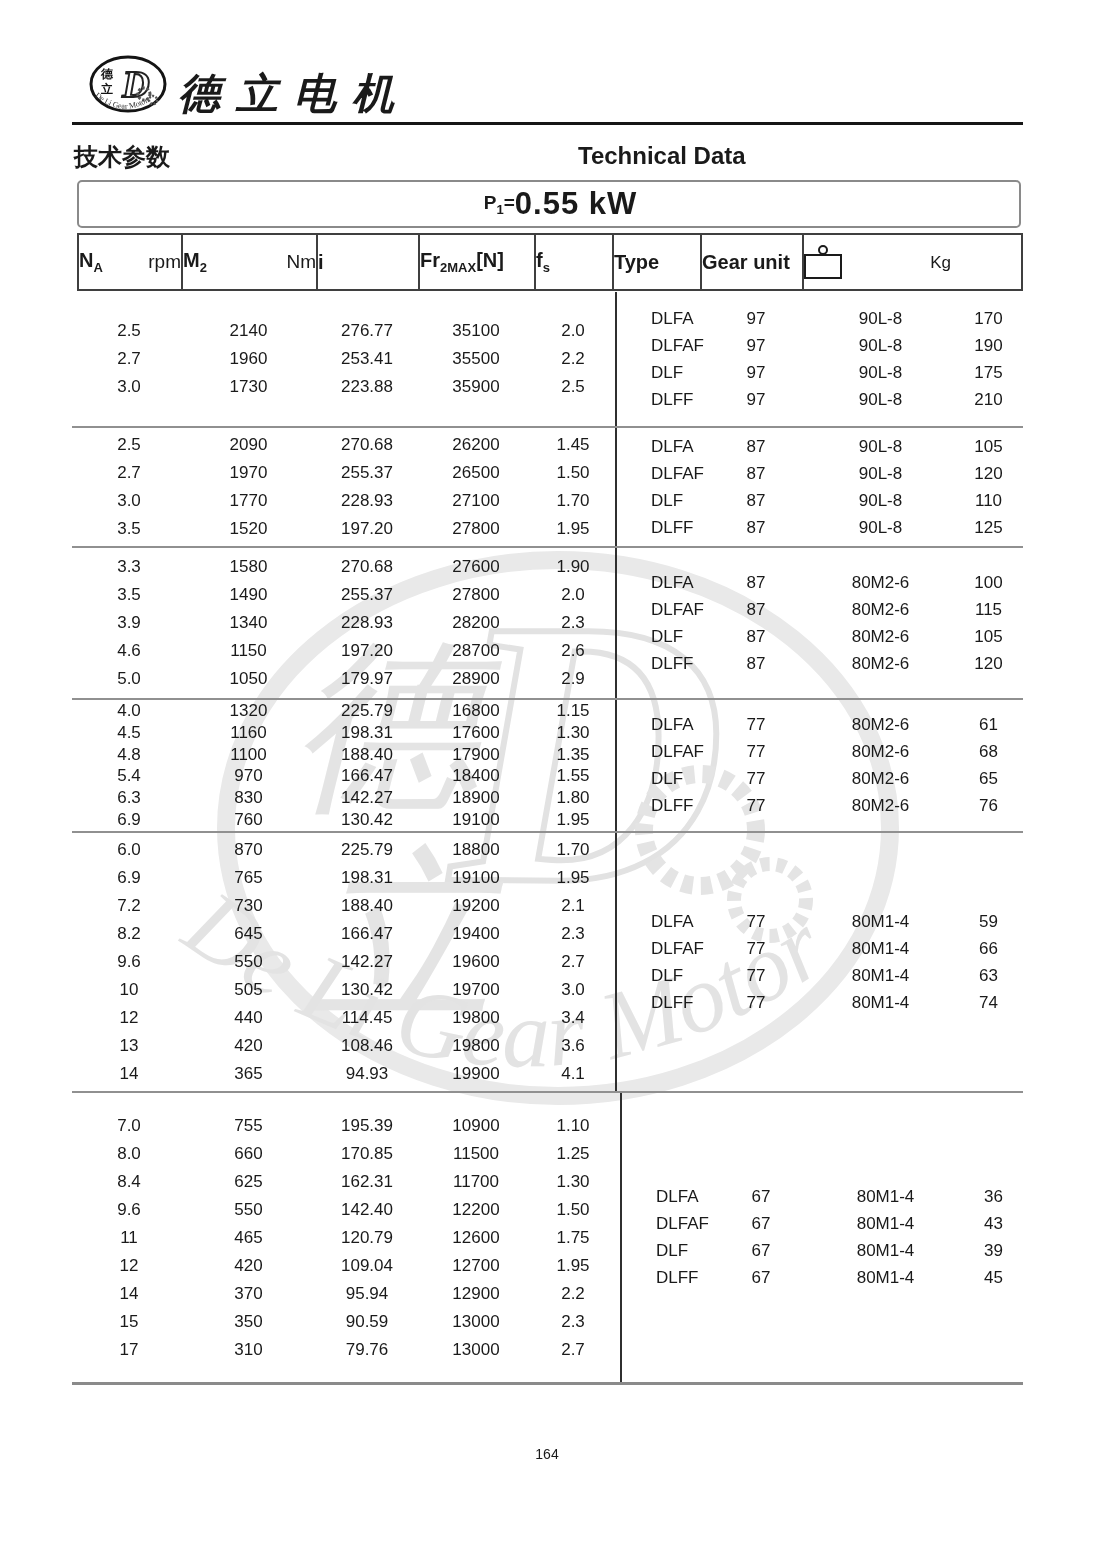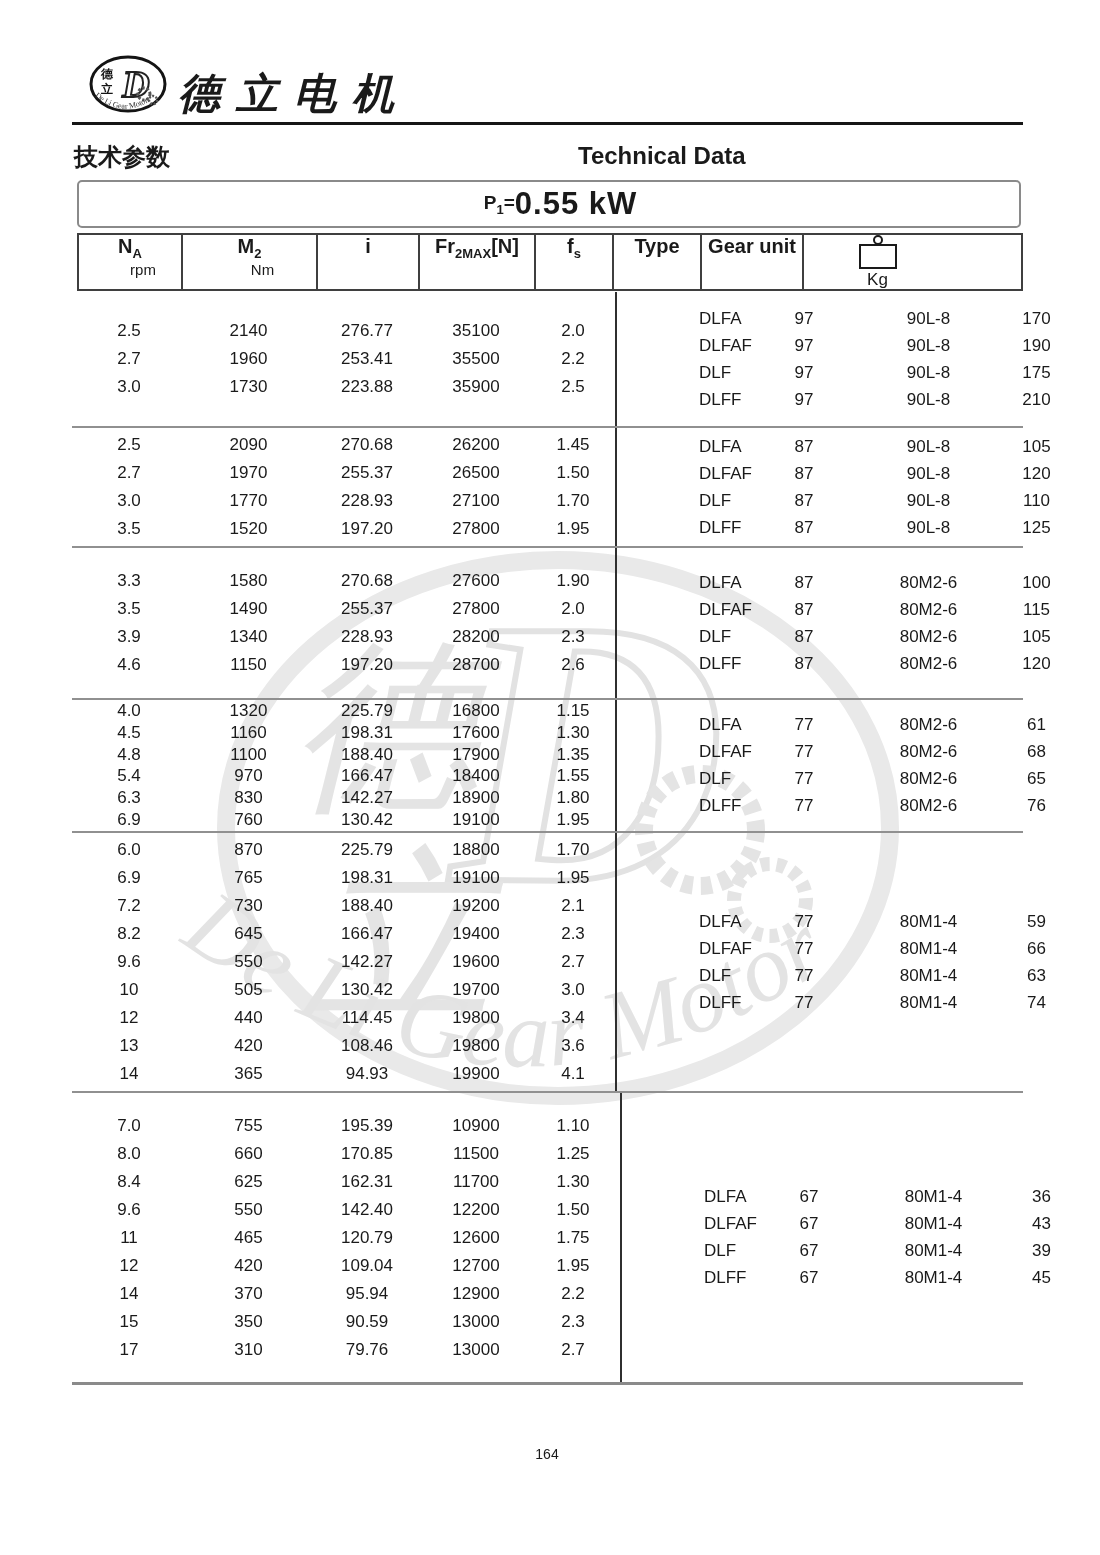--- a/index.html
+++ b/index.html
@@ -30,27 +30,27 @@
   .t-small sub{font-size:13px;font-weight:bold;}
   .t-val{font-size:31px;font-weight:bold;letter-spacing:1px;}
 
   
   .thead{
     position:absolute;left:77px;top:233px;width:946px;height:58px;box-sizing:border-box;
     border:2px solid #3f3f3f;display:grid;
     grid-template-columns:104px 135px 102px 116px 78px 88px 102px 147px 66px;
   }
   .hc{
-    border-right:2px solid #3f3f3f;display:flex;flex-direction:column;
-    align-items:center;justify-content:flex-start;line-height:1.1;box-sizing:border-box;
+    border-right:2px solid #3f3f3f;display:flex;flex-direction:row;
+    align-items:center;justify-content:space-between;line-height:1.1;box-sizing:border-box;
   }
   .hc:last-child{border-right:none;}
   .h-main{font-size:20px;font-weight:bold;}
   .h-main sub{font-size:13px;font-weight:bold;}
-  .h-unit{font-size:15px;margin-top:1px;margin-left:26px;}
+  .h-unit{font-size:19px;margin-top:1px;margin-left:26px;}
   .wicon{position:relative;width:34px;height:21px;border:2px solid #1a1a1a;margin-top:9px;background:#fff;}
   .wicon::before{
     content:"";position:absolute;left:50%;top:-11px;transform:translateX(-50%);
     width:6px;height:6px;border:2px solid #1a1a1a;border-radius:50%;background:#fff;
   }
   .kg-label{font-size:17px;margin-top:2px;}
 
   
   .tbody{position:absolute;left:72px;top:292px;width:951px;}
   .block{display:flex;box-sizing:border-box;border-bottom:2px solid #909090;}
@@ -58,21 +58,21 @@
   .blk-left{
     width:543px;box-sizing:border-box;padding-left:5px;
     display:flex;flex-direction:column;justify-content:center;
   }
   .brow{display:grid;grid-template-columns:104px 135px 102px 116px 78px;height:28px;align-items:center;}
   .bc{text-align:center;font-size:17px;}
   .blk-right{
     width:408px;box-sizing:border-box;border-left:2px solid #2f2f2f;
     display:flex;flex-direction:column;justify-content:center;
   }
-  .vrow{display:grid;grid-template-columns:88px 102px 147px 69px;height:27px;align-items:center;margin-left:48px;}
+  .vrow{display:grid;grid-template-columns:88px 102px 147px 69px;height:27px;align-items:center;}
   .vc{text-align:center;font-size:17px;}
   .vc.type{text-align:left;padding-left:34px;}
 
   
   .page-number{position:absolute;left:0;top:1446px;width:1094px;text-align:center;font-size:14px;}
 </style>
 </head>
 <body>
 
 <div class="page">
@@ -278,20 +278,27 @@
               <span class="bc">28200</span>
               <span class="bc">2.3</span>
             </div>
             <div class="brow">
               <span class="bc">4.6</span>
               <span class="bc">1150</span>
               <span class="bc">197.20</span>
               <span class="bc">28700</span>
               <span class="bc">2.6</span>
             </div>
+            <div class="brow">
+              <span class="bc">5.0</span>
+              <span class="bc">1050</span>
+              <span class="bc">179.97</span>
+              <span class="bc">28900</span>
+              <span class="bc">2.9</span>
+            </div>
           </div>
           <div class="blk-right">
             <div class="vrow">
               <span class="vc type">DLFA</span>
               <span class="vc">87</span>
               <span class="vc">80M2-6</span>
               <span class="vc">100</span>
             </div>
             <div class="vrow">
               <span class="vc type">DLFAF</span>

